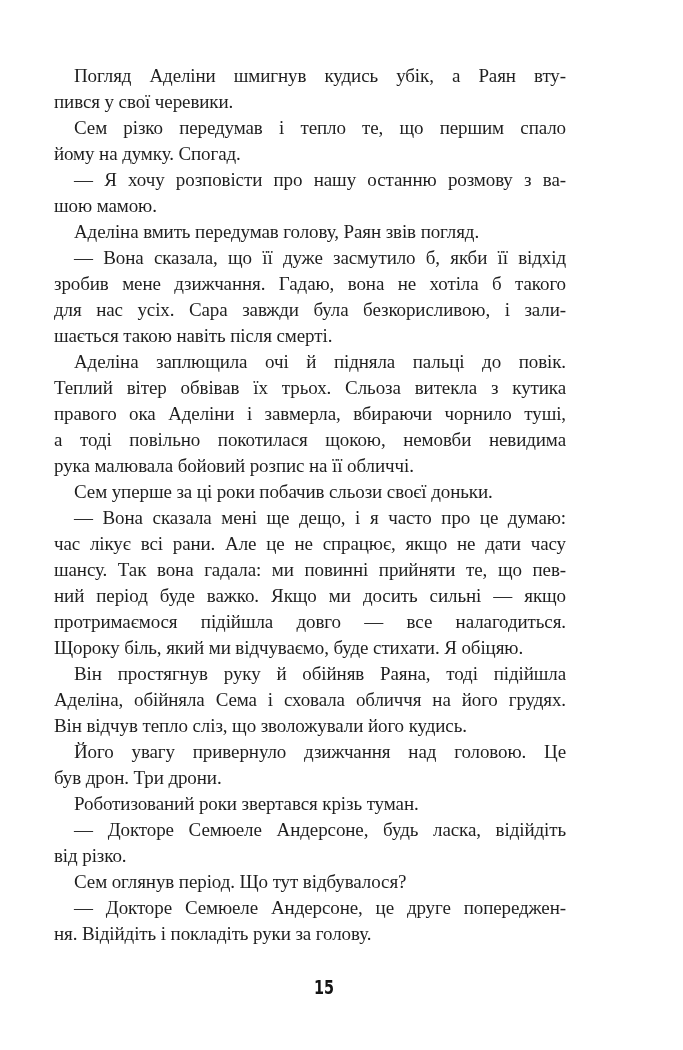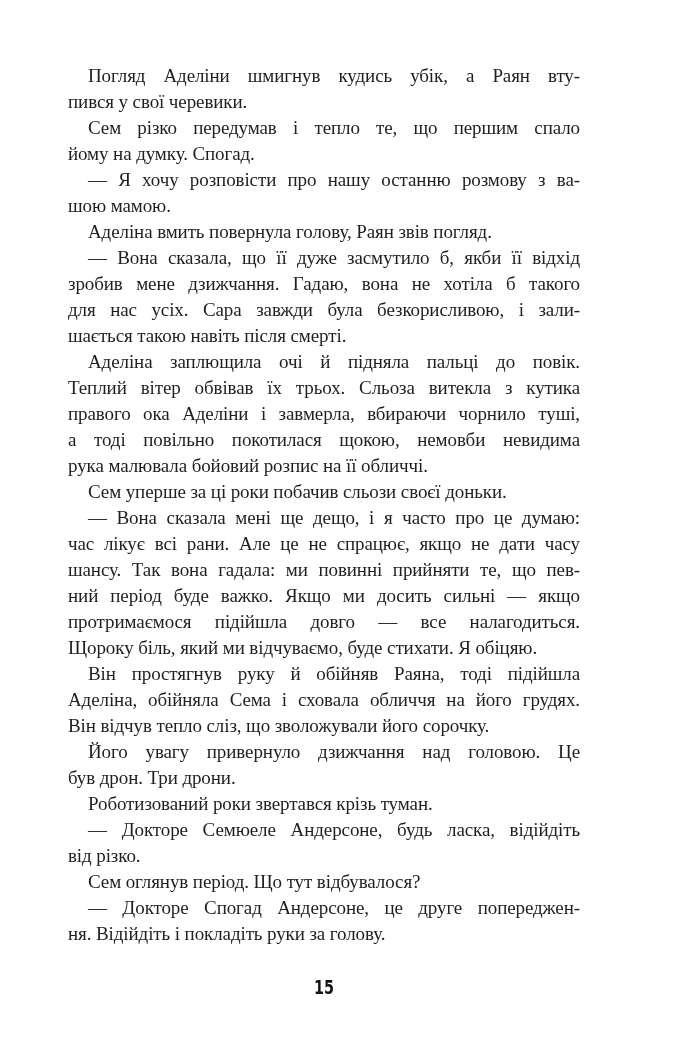--- a/index.html
+++ b/index.html
@@ -11,21 +11,21 @@
     position: relative;
     width: 683px;
     height: 1050px;
     background: #ffffff;
     overflow: hidden;
     font-family: "Liberation Serif", "DejaVu Serif", serif;
     color: #1f1f1f;
   }
   .text-column {
     position: absolute;
-    left: 68px;
+    left: 54px;
     top: 63px;
     width: 512px;
     font-size: 19px;
     line-height: 26px;
     letter-spacing: -0.1px;
   }
   .paragraph {
     margin: 0;
     padding: 0;
   }
@@ -65,21 +65,21 @@
       </div>
       <div class="paragraph">
         <div class="text-line first-line">Сем різко передумав і тепло те, що першим спало</div>
         <div class="text-line last-line">йому на думку. Спогад.</div>
       </div>
       <div class="paragraph">
         <div class="text-line first-line">— Я хочу розповісти про нашу останню розмову з ва-</div>
         <div class="text-line last-line">шою мамою.</div>
       </div>
       <div class="paragraph">
-        <div class="text-line first-line last-line">Аделіна вмить повернула голову, Раян звів погляд.</div>
+        <div class="text-line first-line last-line">Аделіна вмить передумав голову, Раян звів погляд.</div>
       </div>
       <div class="paragraph">
         <div class="text-line first-line">— Вона сказала, що її дуже засмутило б, якби її відхід</div>
         <div class="text-line">зробив мене дзижчання. Гадаю, вона не хотіла б такого</div>
         <div class="text-line">для нас усіх. Сара завжди була безкорисливою, і зали-</div>
         <div class="text-line last-line">шається такою навіть після смерті.</div>
       </div>
       <div class="paragraph">
         <div class="text-line first-line">Аделіна заплющила очі й підняла пальці до повік.</div>
         <div class="text-line">Теплий вітер обвівав їх трьох. Сльоза витекла з кутика</div>
@@ -94,35 +94,35 @@
         <div class="text-line first-line">— Вона сказала мені ще дещо, і я часто про це думаю:</div>
         <div class="text-line">час лікує всі рани. Але це не спрацює, якщо не дати часу</div>
         <div class="text-line">шансу. Так вона гадала: ми повинні прийняти те, що пев-</div>
         <div class="text-line">ний період буде важко. Якщо ми досить сильні — якщо</div>
         <div class="text-line">протримаємося підійшла довго — все налагодиться.</div>
         <div class="text-line last-line">Щороку біль, який ми відчуваємо, буде стихати. Я обіцяю.</div>
       </div>
       <div class="paragraph">
         <div class="text-line first-line">Він простягнув руку й обійняв Раяна, тоді підійшла</div>
         <div class="text-line">Аделіна, обійняла Сема і сховала обличчя на його грудях.</div>
-        <div class="text-line last-line">Він відчув тепло сліз, що зволожували його сорочку.</div>
+        <div class="text-line last-line">Він відчув тепло сліз, що зволожували його кудись.</div>
       </div>
       <div class="paragraph">
         <div class="text-line first-line">Його увагу привернуло дзижчання над головою. Це</div>
         <div class="text-line last-line">був дрон. Три дрони.</div>
       </div>
       <div class="paragraph">
         <div class="text-line first-line last-line">Роботизований роки звертався крізь туман.</div>
       </div>
       <div class="paragraph">
         <div class="text-line first-line">— Докторе Семюеле Андерсоне, будь ласка, відійдіть</div>
         <div class="text-line last-line">від різко.</div>
       </div>
       <div class="paragraph">
         <div class="text-line first-line last-line">Сем оглянув період. Що тут відбувалося?</div>
       </div>
       <div class="paragraph">
-        <div class="text-line first-line">— Докторе Спогад Андерсоне, це друге попереджен-</div>
+        <div class="text-line first-line">— Докторе Семюеле Андерсоне, це друге попереджен-</div>
         <div class="text-line last-line">ня. Відійдіть і покладіть руки за голову.</div>
       </div>
     </div>
   <div class="page-number">15</div>
 </div>
 
 </body></html>

